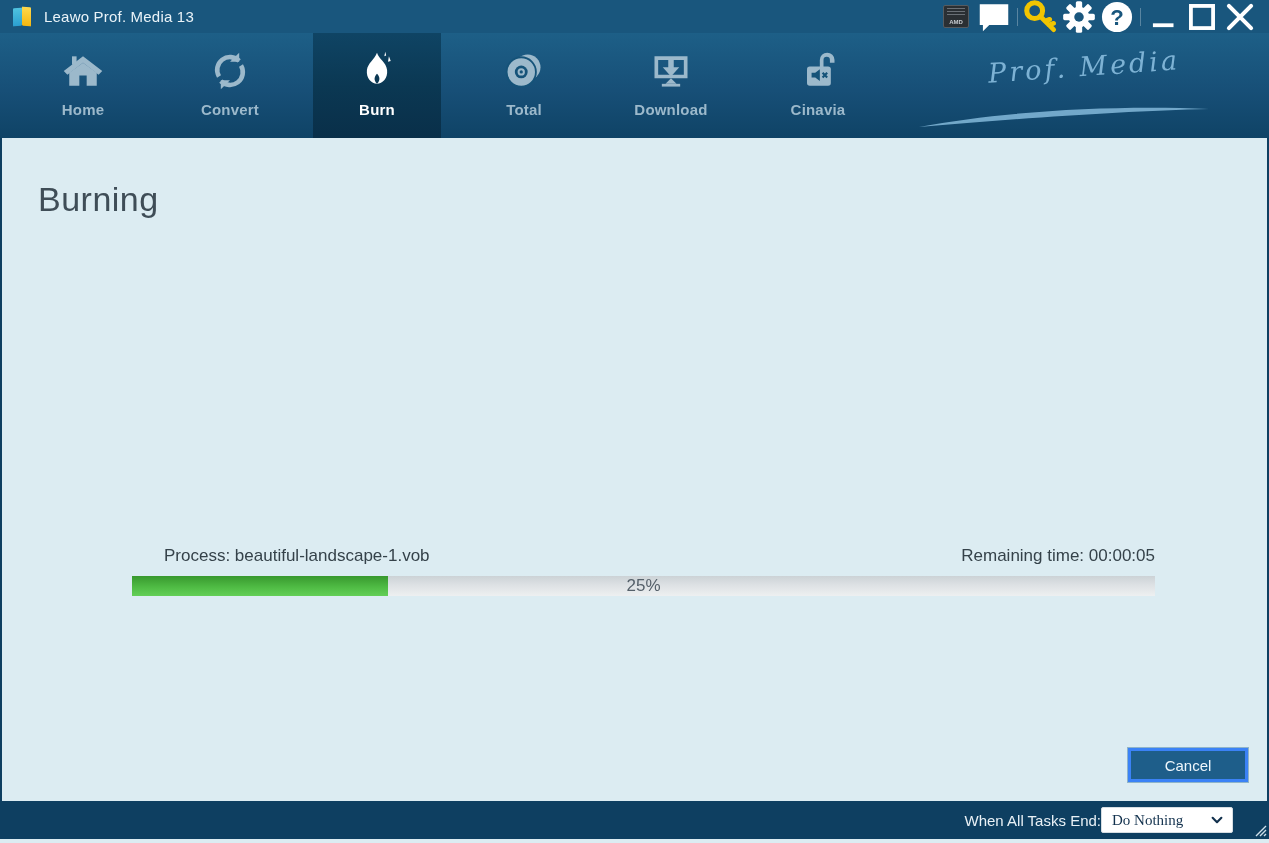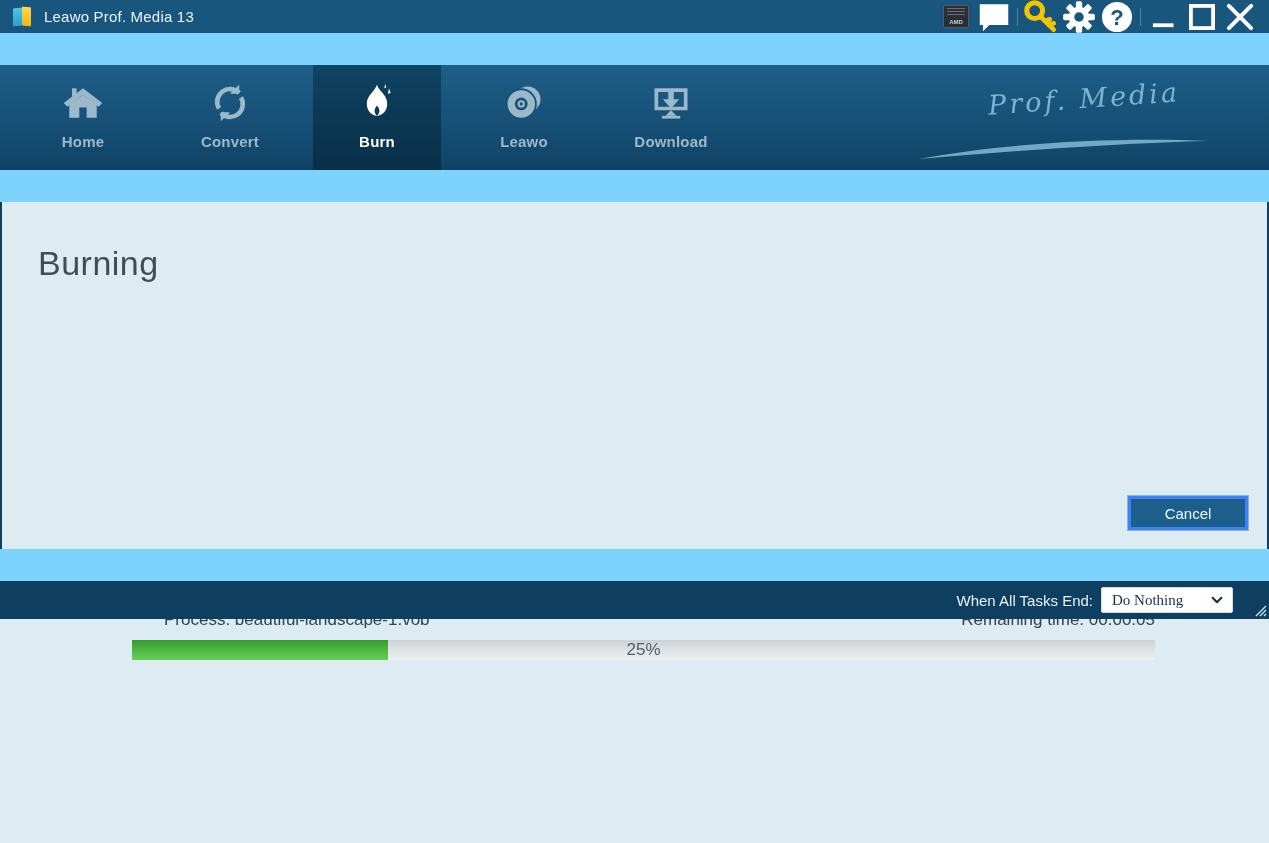--- a/index.html
+++ b/index.html
@@ -3,24 +3,23 @@
 <meta charset="utf-8">
 <style>
   * { margin: 0; padding: 0; box-sizing: border-box; }
   html, body { width: 1269px; height: 843px; }
   body {
     font-family: "Liberation Sans", sans-serif;
     background: #dcecf2;
     overflow: hidden;
   }
   .window {
-    width: 1269px; height: 619px;
+    width: 1269px; height: 839px;
     display: flex; flex-direction: column;
-    background: #7dd3fc;
-    gap: 32px;
+    background: #f0abfc;
   }
 
   
   .titlebar {
     height: 33px;
     background: #19567d;
     display: flex; align-items: center;
     padding: 0 10px 0 10px;
     flex: 0 0 auto;
   }
@@ -124,21 +123,21 @@
     font-family: "Liberation Sans", sans-serif; cursor: pointer;
   }
 
   
   .footer {
     height: 38px; flex: 0 0 auto;
     background: #0e3f61;
     display: flex; align-items: center; justify-content: flex-end;
     padding-right: 36px; position: relative;
   }
-  .footer-label { color: #e9f1f6; font-size: 15px; margin-right: 8px; }
+  .footer-label { color: #e9f1f6; font-size: 15px; }
   .combo {
     width: 132px; height: 26px; background: #ffffff; border: 1px solid #d6dde2;
     border-radius: 2px; display: flex; align-items: center; justify-content: space-between;
     padding: 0 8px 0 10px; cursor: pointer; font-family: Liberation Serif, serif;
   }
   .combo-value { color: #12314d; font-size: 15px; }
   .combo svg { width: 14px; height: 14px; }
   .resize-grip { position: absolute; right: 2px; bottom: 2px; width: 16px; height: 16px; }
 </style>
 </head>
@@ -236,31 +235,40 @@
       <div class="tab-label">Burn</div>
     </div>
     <div class="tab">
       <svg viewBox="0 0 48 48">
         <circle cx="28" cy="20" r="14" fill="currentColor"></circle>
         <circle cx="21" cy="25" r="16" fill="currentColor" stroke="#155379" stroke-width="2"></circle>
         <circle cx="21" cy="25" r="7" fill="#155379"></circle>
         <circle cx="21" cy="25" r="4" fill="currentColor"></circle>
         <circle cx="21" cy="25" r="1.8" fill="#155379"></circle>
       </svg>
-      <div class="tab-label">Leawo</div>
+      <div class="tab-label">Total</div>
     </div>
     <div class="tab">
       <svg viewBox="0 0 48 48" fill="currentColor">
         <path d="M6 8 H42 V32 H6 Z M10 12 V28 H38 V12 Z" fill-rule="evenodd"></path>
         <rect x="10" y="12" width="28" height="16" fill="none"></rect>
         <path d="M21 10 H27 V20 H33 L24 30 L15 20 H21 Z"></path>
         <path d="M24 32 l6 6 H18 Z"></path>
         <rect x="14" y="38" width="20" height="3"></rect>
       </svg>
       <div class="tab-label">Download</div>
+    </div>
+    <div class="tab">
+      <svg viewBox="0 0 48 48">
+        <path d="M26 20 V12 a8 8 0 0 1 16 0 v3 h-5 v-3 a3.5 3.5 0 0 0 -7 0 v8 Z" fill="currentColor"></path>
+        <rect x="12" y="19" width="26" height="21" rx="3" fill="currentColor"></rect>
+        <path d="M17 26 h4 l5 -4 v13 l-5 -4 h-4 Z" fill="#155379"></path>
+        <path d="M29 26 l5 5 M34 26 l-5 5" stroke="#155379" stroke-width="2.4"></path>
+      </svg>
+      <div class="tab-label">Cinavia</div>
     </div>
     <div class="nav-brand">
       <span class="brand-text">Prof. Media</span>
       <svg class="swoosh" viewBox="0 0 300 34" fill="none">
         <path d="M5 30 C 90 14, 200 8, 295 12 C 210 14, 95 22, 5 30 Z" fill="#7db2d4" opacity="0.9"></path>
       </svg>
     </div>
   </div>
 
   <div class="content">

